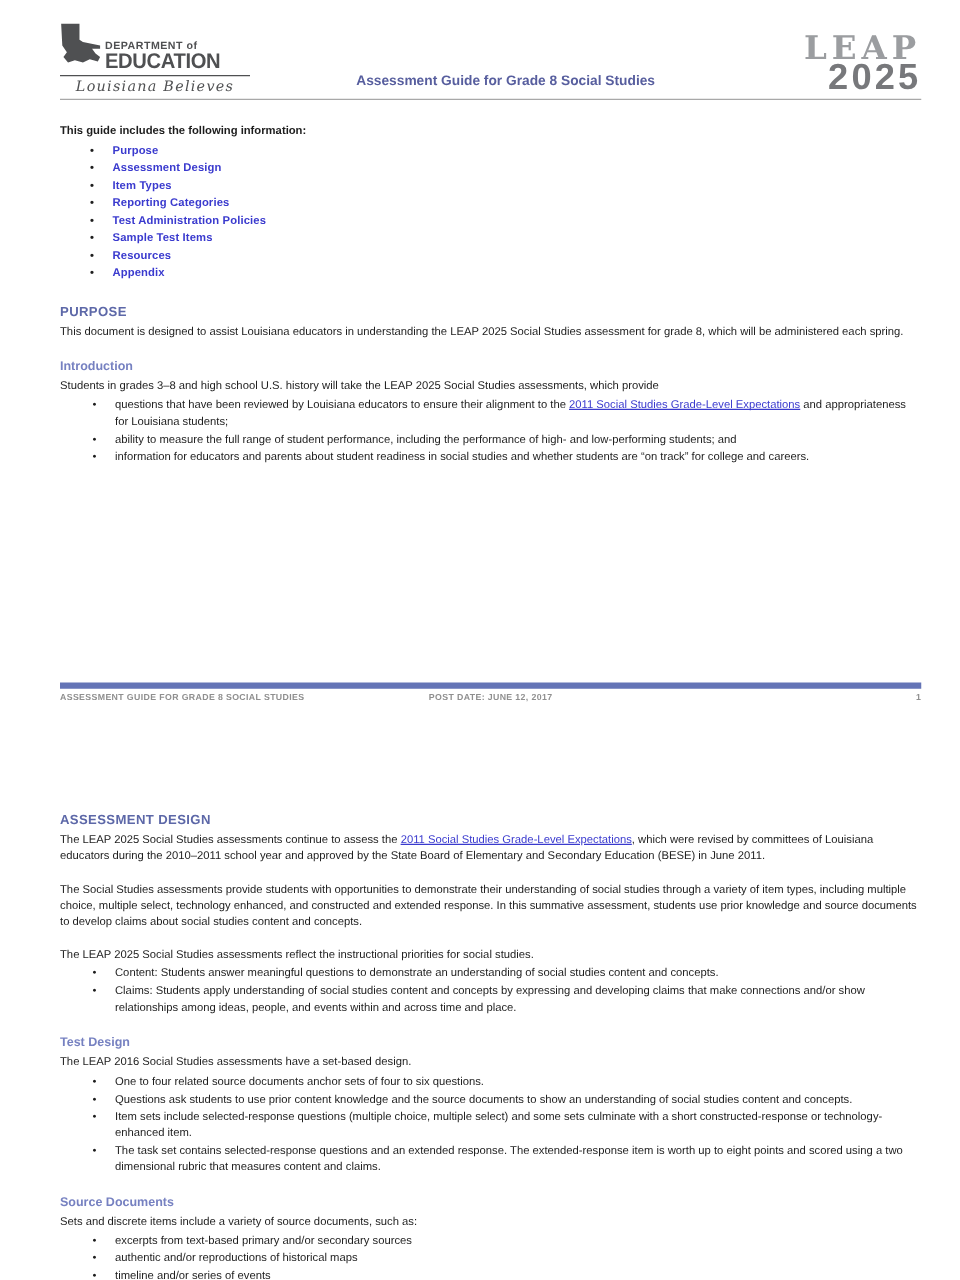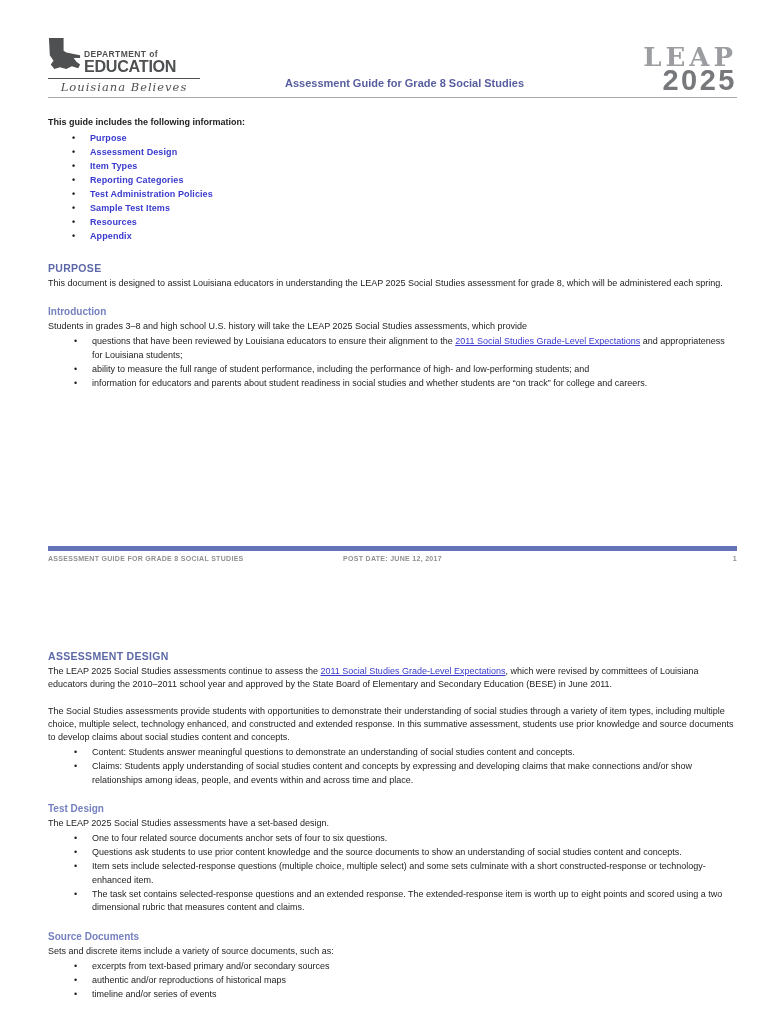--- a/index.html
+++ b/index.html
@@ -6,21 +6,21 @@
   body{
     width:768px;height:1024px;overflow:hidden;background:#ffffff;
     font-family:"Liberation Sans",sans-serif;color:#1d1d1d;
     -webkit-font-smoothing:antialiased;
   }
   .page{padding-left:48px;padding-right:31px;box-sizing:border-box;}
   .page1{position:relative;height:624px;}
   .page2{padding-top:8px;}
 
   
-  .hdr{display:flex;align-items:flex-end;padding-top:36px;}
+  .hdr{display:flex;align-items:flex-end;padding-top:17px;}
   .logo{width:152px;flex:0 0 auto;color:#4f5052;}
   .logo-top{display:flex;align-items:flex-end;gap:3px;}
   .logo-txt{line-height:1;}
   .dept{font-size:8.5px;font-weight:bold;letter-spacing:.4px;}
   .edu{font-size:17px;font-weight:bold;letter-spacing:-.3px;transform:scaleX(.95);transform-origin:left;}
   .tagline{border-top:1.6px solid #4f5052;margin-top:3px;padding-top:1px;
     font-family:"DejaVu Serif",serif;font-style:italic;font-size:11.5px;
     text-align:center;letter-spacing:1px;}
   .hdr-title{flex:1;text-align:center;font-size:11px;font-weight:bold;color:#575e9e;padding-bottom:5px;}
   .leap{width:128px;flex:0 0 auto;text-align:right;line-height:.88;}
@@ -121,28 +121,29 @@
 </div>
 
 <div class="page page2">
   <div class="body-txt">
     <div class="h-caps" style="margin-top:0;">ASSESSMENT DESIGN</div>
 
     <p class="mt2"><span>The LEAP 2025 Social Studies assessments continue to assess the </span><a class="doclink">2011 Social Studies Grade-Level Expectations</a><span>, which were revised by committees of Louisiana educators during the 2010–2011 school year and approved by the State Board of Elementary and Secondary Education (BESE) in June 2011.</span></p>
 
     <p class="mt13"><span>The Social Studies assessments provide students with opportunities to demonstrate their understanding of social studies through a variety of item types, including multiple choice, multiple select, technology enhanced, and constructed and extended response. In this summative assessment, students use prior knowledge and source documents to develop </span><span class="b">claims</span><span> about social studies </span><span class="b">content</span><span> and concepts.</span></p>
 
+    <p class="mt13">The LEAP 2025 Social Studies assessments reflect the instructional priorities for social studies.</p>
 
     <ul>
       <li><span class="b">Content</span><span>: Students answer meaningful questions to demonstrate an understanding of social studies </span><span class="b">content</span><span> and concepts.</span></li>
       <li><span class="b">Claims</span><span>: Students apply understanding of social studies </span><span class="b">content</span><span> and concepts by expressing and developing </span><span class="b">claims</span><span> that make connections and/or show relationships among ideas, people, and events within and across time and place.</span></li>
     </ul>
 
     <div class="h-sub">Test Design</div>
-    <p class="mt2"><span>The LEAP 2025 Social Studies assessments have a </span><span class="b">set-based</span><span> design.</span></p>
+    <p class="mt2"><span>The LEAP 2016 Social Studies assessments have a </span><span class="b">set-based</span><span> design.</span></p>
     <ul>
       <li>One to four related source documents anchor sets of four to six questions.</li>
       <li>Questions ask students to use prior content knowledge and the source documents to show an understanding of social studies content and concepts.</li>
       <li>Item sets include selected-response questions (multiple choice, multiple select) and some sets culminate with a short constructed-response or technology-enhanced item.</li>
       <li>The task set contains selected-response questions and an extended response. The extended-response item is worth up to eight points and scored using a two dimensional rubric that measures content and claims.</li>
     </ul>
 
     <div class="h-sub">Source Documents</div>
     <p class="mt2">Sets and discrete items include a variety of source documents, such as:</p>
     <ul>

